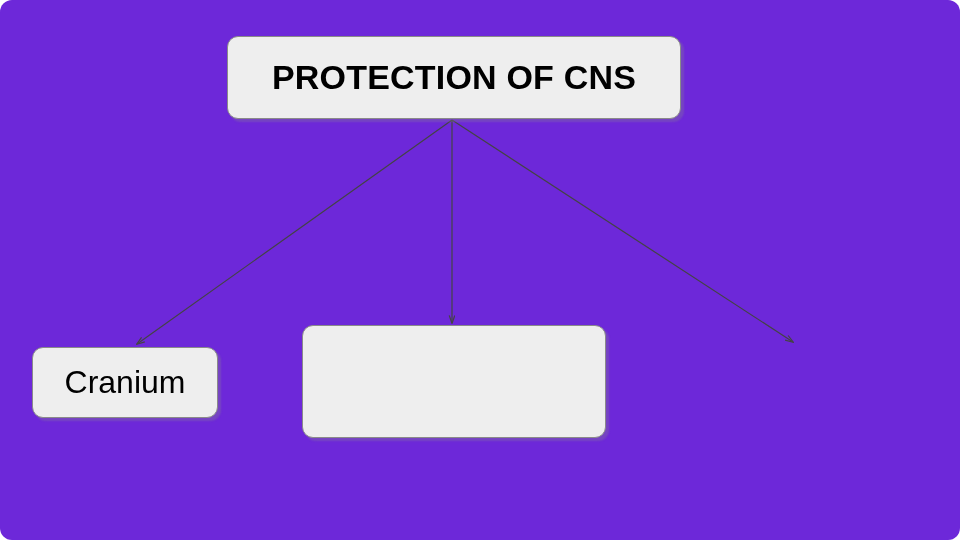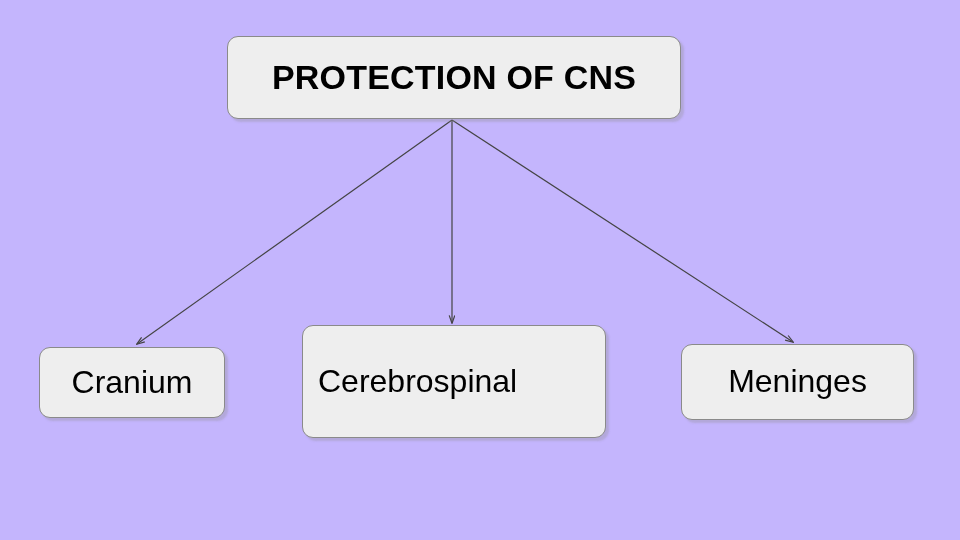--- a/index.html
+++ b/index.html
@@ -8,22 +8,23 @@
     padding: 0;
     background: #ffffff;
   }
   body {
     font-family: "Liberation Sans", sans-serif;
   }
   #canvas {
     position: relative;
     width: 960px;
     height: 540px;
-    background: #c4b5fd;
+    background: #6d28d9;
     overflow: hidden;
+    border-radius: 12px;
   }
   #connector-layer {
     position: absolute;
     left: 0;
     top: 0;
     width: 960px;
     height: 540px;
     pointer-events: none;
   }
   .node {
@@ -51,21 +52,21 @@
     justify-content: center;
   }
   #node-root .node-label {
     text-align: center;
     font-size: 34px;
     font-weight: bold;
     letter-spacing: 0.2px;
   }
   
   #node-cranium {
-    left: 39px;
+    left: 32px;
     top: 347px;
     width: 186px;
     height: 71px;
     justify-content: center;
   }
   #node-cranium .node-label {
     text-align: center;
     font-size: 32px;
     font-weight: normal;
   }
@@ -121,21 +122,18 @@
   <div class="node" id="node-root">
     <span class="node-label">PROTECTION OF CNS</span>
   </div>
 
   <div class="node" id="node-cranium">
     <span class="node-label">Cranium</span>
   </div>
 
   <div class="node" id="node-csf">
     <span class="node-label">
-      <span>Cerebrospinal</span><br>
+      <br>
     </span>
   </div>
 
-  <div class="node" id="node-meninges">
-    <span class="node-label">Meninges</span>
-  </div>
 
 </div>
 
 </body></html>

